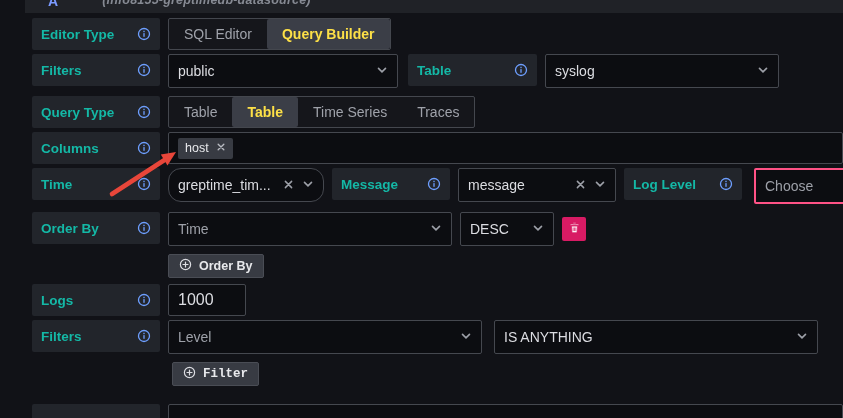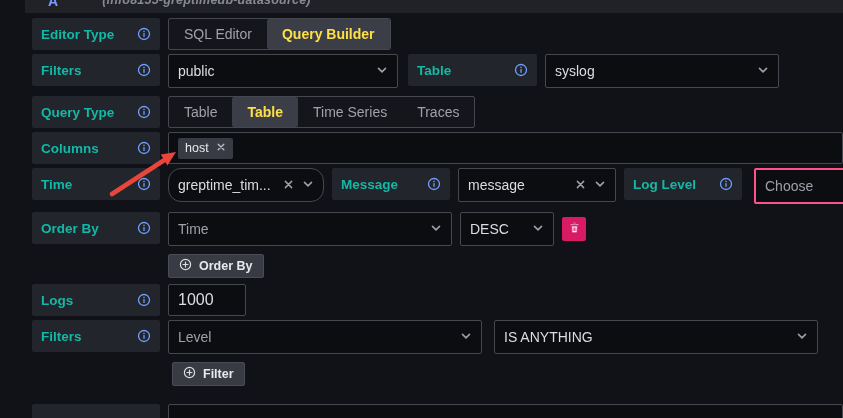--- a/index.html
+++ b/index.html
@@ -23,21 +23,21 @@
   .query-ref{color:#7b9aff;font-size:14px;font-weight:700;}
   .ds-name{
     margin-left:44px;color:#868a93;font-size:12.5px;font-weight:700;
     font-style:italic;letter-spacing:.2px;
   }
 
   .rows{padding-left:32px;}
   .row{display:flex;align-items:stretch;margin-bottom:4px;}
   .row.mb8{margin-bottom:8px;}
   .row.mb6{margin-bottom:6px;}
-  .row.mb5{margin-bottom:18px;}
+  .row.mb5{margin-bottom:18px;font-family:Liberation Mono, monospace;}
   .gap{width:8px;flex:0 0 auto;}
   .gap10{width:10px;flex:0 0 auto;}
   .gap12{width:12px;flex:0 0 auto;}
 
   .flabel{
     flex:0 0 auto;width:128px;height:32px;background:#22252b;
     display:flex;align-items:center;justify-content:space-between;
     padding:0 9px;box-sizing:border-box;border-radius:2px;
   }
   .flabel.w118{width:118px;}

